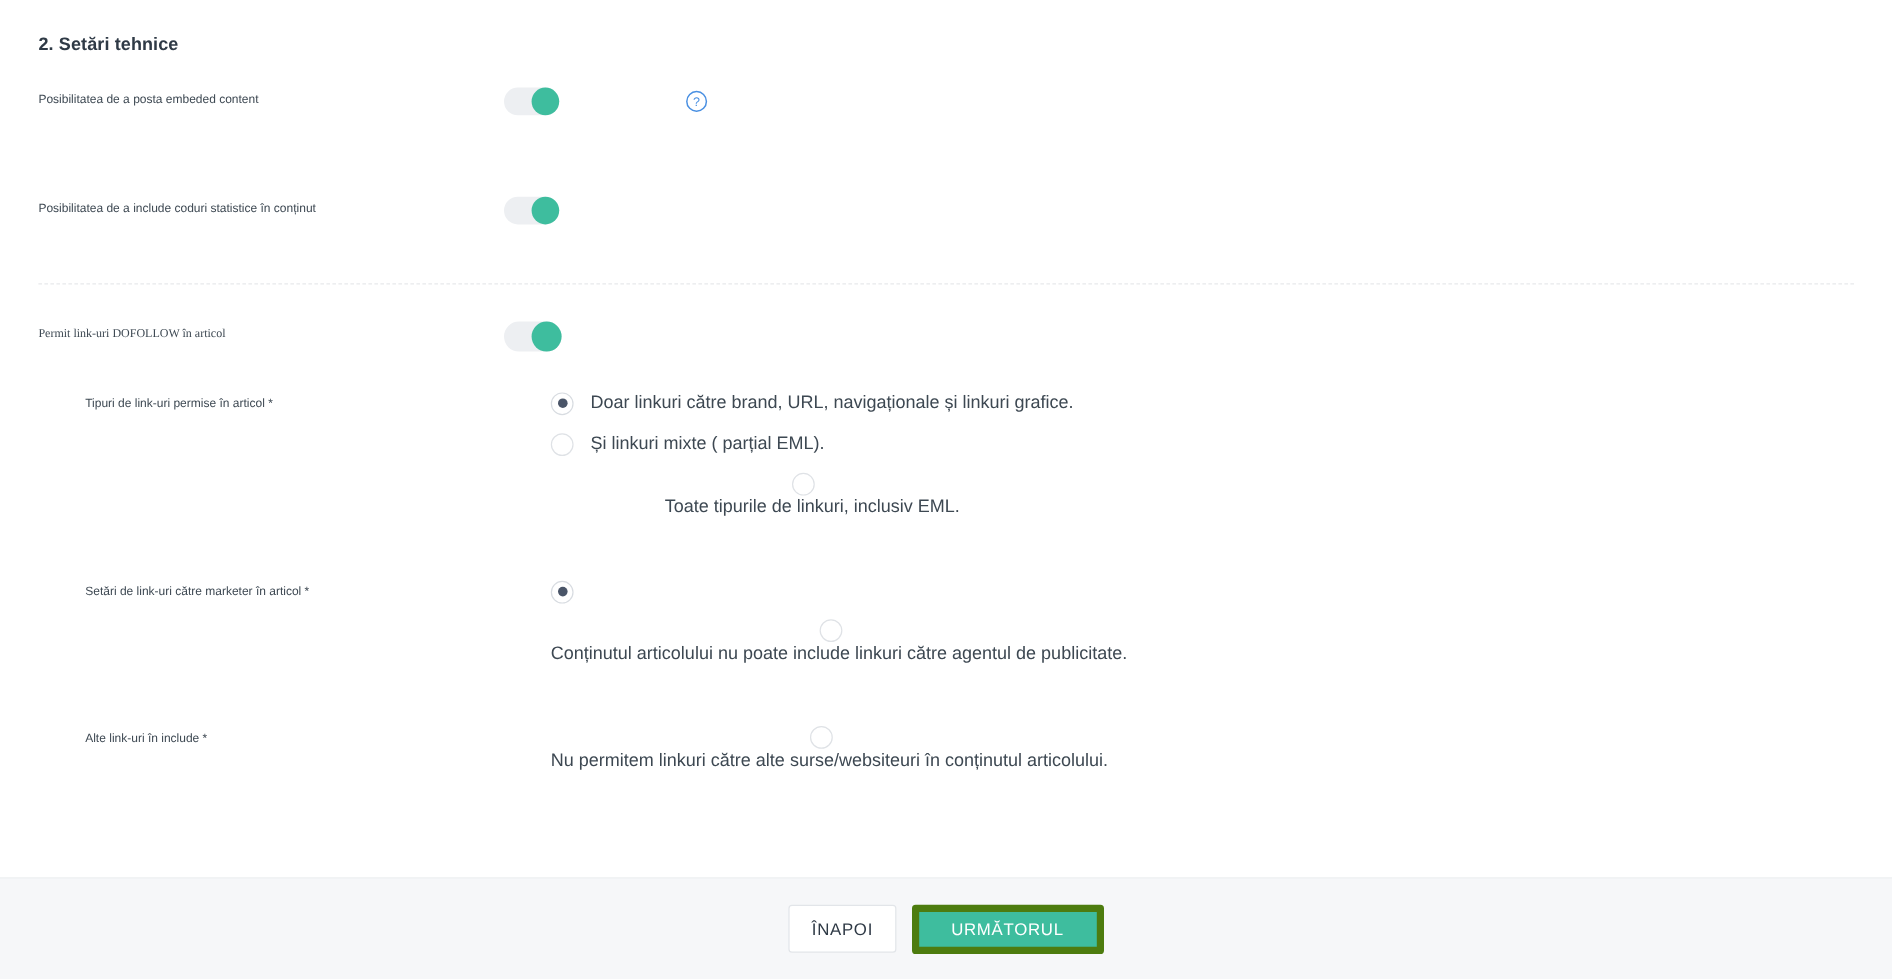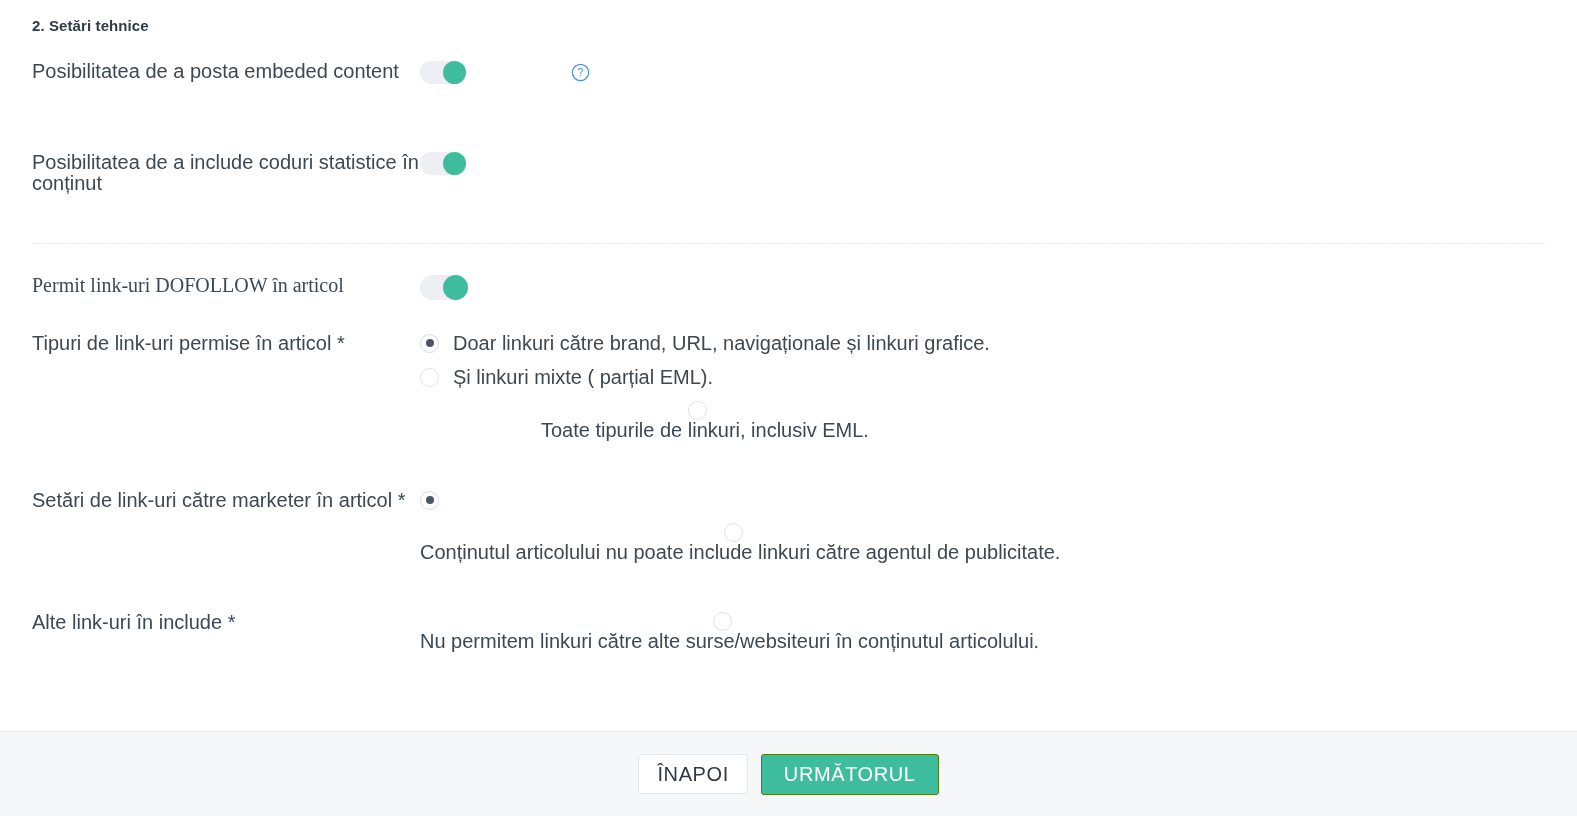--- a/index.html
+++ b/index.html
@@ -42,34 +42,34 @@
     padding: 0 32px 0 32px;
     background: #ffffff;
     position: relative;
   }
 
   .section-title {
     font-size: 15px;
     font-weight: bold;
     color: #2f3a46;
     letter-spacing: .1px;
-    padding-top: 16px;
+    padding-top: 28px;
     padding-bottom: 0;
     line-height: 20px;
   }
 
   
   .row {
     display: flex;
     align-items: flex-start;
   }
   .row-label {
     width: 388px;
     flex: 0 0 388px;
-    font-size: 20px;
+    font-size: 10px;
     line-height: 21px;
     color: #3d4852;
   }
   .row-ctrl {
     flex: 1 1 auto;
     display: flex;
     align-items: flex-start;
   }
 
   
@@ -124,21 +124,21 @@
 
   
   .divider {
     margin: 49px 0 0 0;
     height: 1px;
     border-top: 1px dashed #e7e9ec;
     width: 1513px;
   }
 
   
-  .row-radio { margin-top: 32px; }
+  .row-radio { margin-top: 32px; margin-left: 39px; }
   .radio-list {
     display: flex;
     flex-direction: column;
   }
   .radio-item {
     display: flex;
     align-items: center;
     min-height: 20px;
     margin-bottom: 13px;
     cursor: pointer;
@@ -162,21 +162,21 @@
     content: "";
     position: absolute;
     top: 50%; left: 50%;
     transform: translate(-50%, -50%);
     width: 8px;
     height: 8px;
     border-radius: 50%;
     background: #4a5568;
   }
   .radio-label {
-    font-size: 20px;
+    font-size: 15px;
     line-height: 20px;
     color: #3d4852;
   }
 
   
   .group-links      { margin-top: 33px; }
   .group-count      { margin-top: 36px; }
   .group-other      { margin-top: 37px; }
 
   .group-links .radio-item    { margin-bottom: 14px; }
@@ -189,42 +189,42 @@
     height: 85px;
     background: #f6f7f9;
     border-top: 1px solid #eceef1;
     display: flex;
     align-items: center;
     justify-content: center;
     gap: 13px;
   }
   .btn {
     font-family: "Liberation Sans", "DejaVu Sans", sans-serif;
-    font-size: 20px;
+    font-size: 14px;
     letter-spacing: .6px;
     border-radius: 3px;
     cursor: pointer;
     display: inline-flex;
     align-items: center;
     justify-content: center;
   }
   .btn-back {
     min-width: 86px;
     height: 40px;
     padding: 0 18px;
     background: #ffffff;
     border: 1px solid #e2e5e9;
     color: #2f3a46;
   }
   .btn-next {
     min-width: 160px;
     height: 41px;
     padding: 0 22px;
     background: #3ebd9e;
-    border: 1px solid #4d7c0f;
+    border: 6px solid #4d7c0f;
     color: #ffffff;
     font-weight: normal;
   }
 </style>
 </head>
 <body>
 
 <div class="page">
 
   <div class="top-shade"></div>

